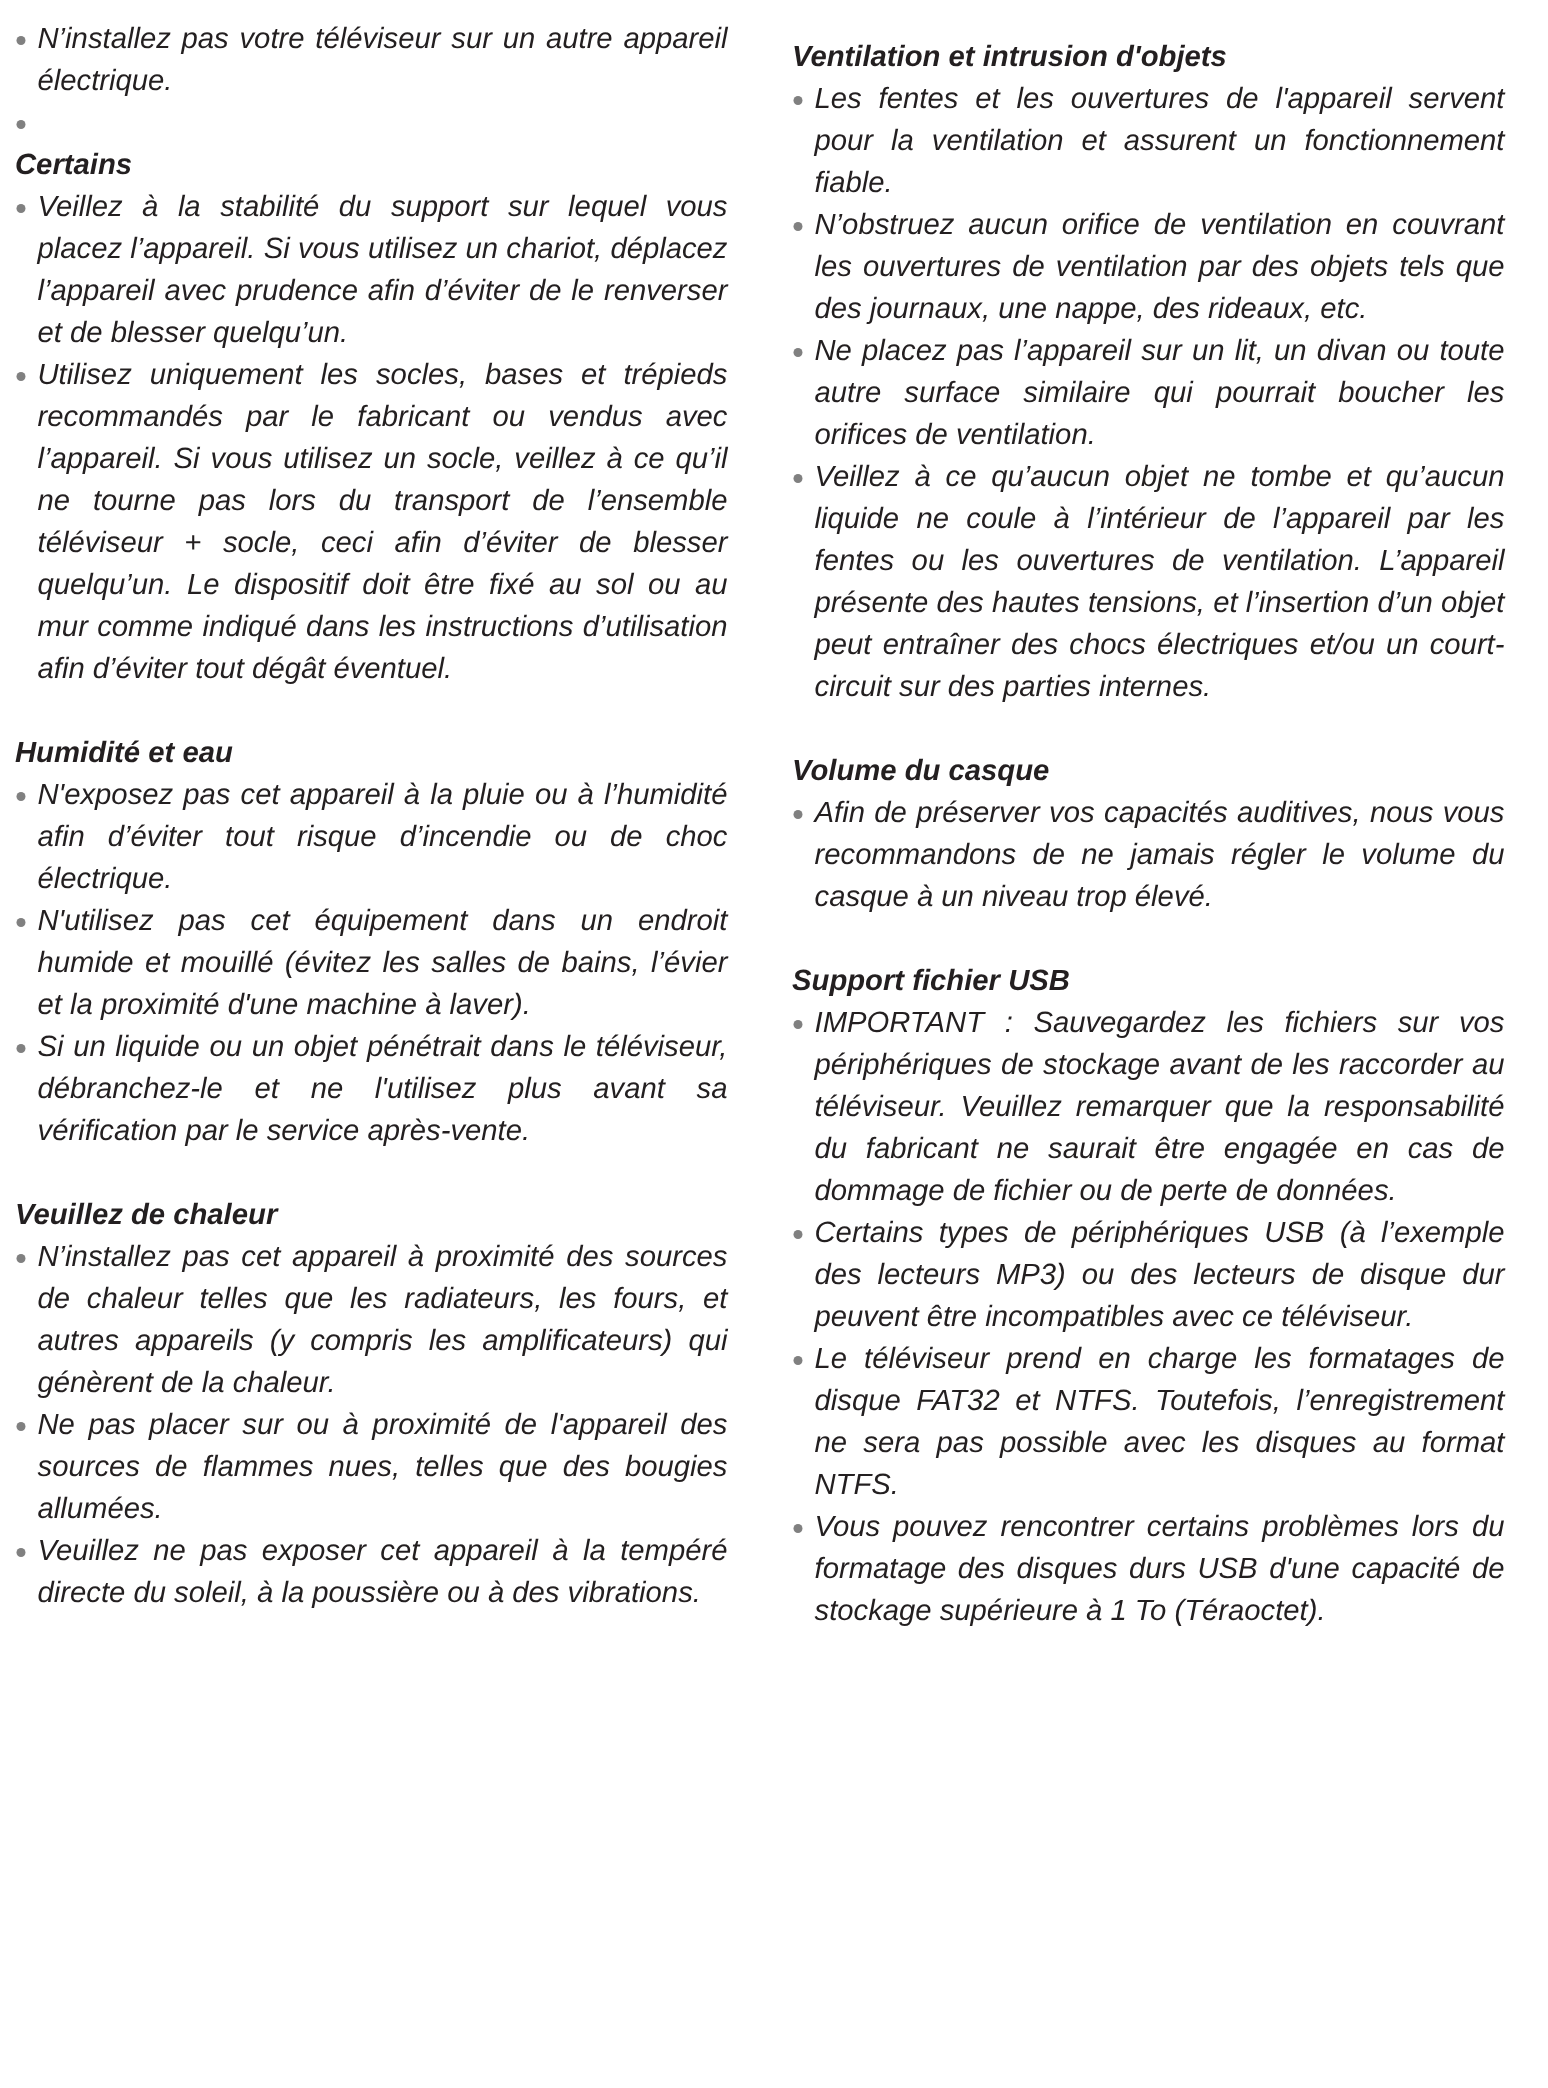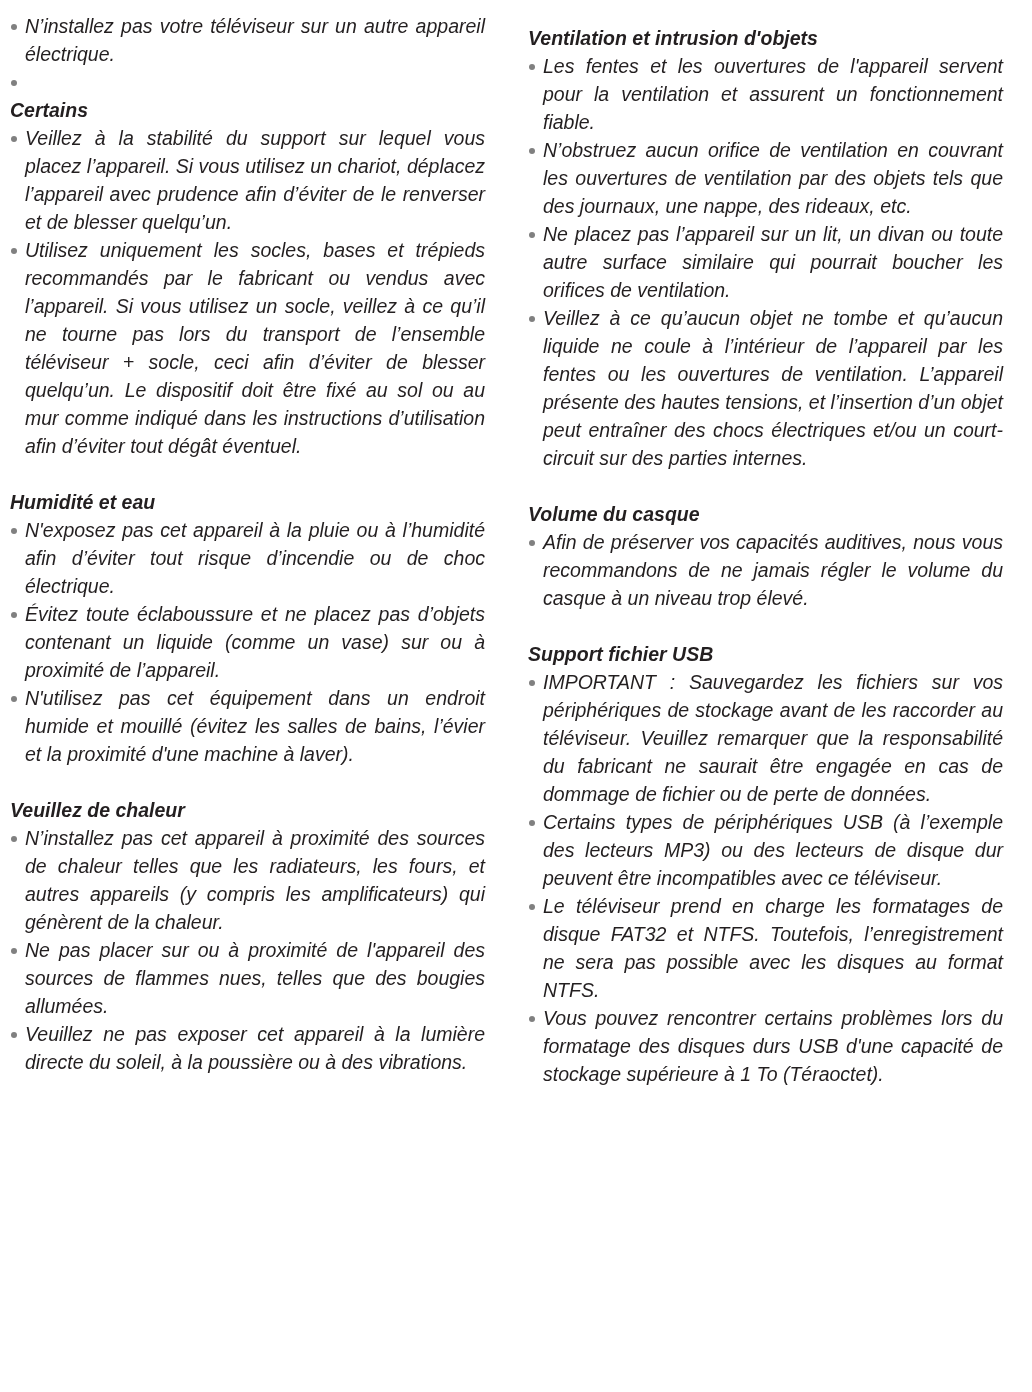--- a/index.html
+++ b/index.html
@@ -71,31 +71,31 @@
     <ul class="bullets">
       <li><span class="dot"></span><span>Veillez à la stabilité du support sur lequel vous placez l’appareil. Si vous utilisez un chariot, déplacez l’appareil avec prudence afin d’éviter de le renverser et de blesser quelqu’un.</span></li>
       <li><span class="dot"></span><span>Utilisez uniquement les socles, bases et trépieds recommandés par le fabricant ou vendus avec l’appareil. Si vous utilisez un socle, veillez à ce qu’il ne tourne pas lors du transport de l’ensemble téléviseur + socle, ceci afin d’éviter de blesser quelqu’un. Le dispositif doit être fixé au sol ou au mur comme indiqué dans les instructions d’utilisation afin d’éviter tout dégât éventuel.</span></li>
     </ul>
   </div>
 
   <div class="section">
     <div class="heading">Humidité et eau</div>
     <ul class="bullets">
       <li><span class="dot"></span><span>N'exposez pas cet appareil à la pluie ou à l’humidité afin d’éviter tout risque d’incendie ou de choc électrique.</span></li>
-      <li><span class="dot"></span><span>Évitez toute éclaboussure et ne placez pas d’objets contenant un liquide (comme un vase) sur ou à proximité de l’appareil.</span></li>
       <li><span class="dot"></span><span>N'utilisez pas cet équipement dans un endroit humide et mouillé (évitez les salles de bains, l’évier et la proximité d'une machine à laver).</span></li>
+      <li><span class="dot"></span><span>Si un liquide ou un objet pénétrait dans le téléviseur, débranchez-le et ne l'utilisez plus avant sa vérification par le service après-vente.</span></li>
     </ul>
   </div>
 
   <div class="section">
     <div class="heading">Veuillez de chaleur</div>
     <ul class="bullets">
       <li><span class="dot"></span><span>N’installez pas cet appareil à proximité des sources de chaleur telles que les radiateurs, les fours, et autres appareils (y compris les amplificateurs) qui génèrent de la chaleur.</span></li>
       <li><span class="dot"></span><span>Ne pas placer sur ou à proximité de l'appareil des sources de flammes nues, telles que des bougies allumées.</span></li>
-      <li><span class="dot"></span><span>Veuillez ne pas exposer cet appareil à la lumière directe du soleil, à la poussière ou à des vibrations.</span></li>
+      <li><span class="dot"></span><span>Veuillez ne pas exposer cet appareil à la tempéré directe du soleil, à la poussière ou à des vibrations.</span></li>
     </ul>
   </div>
 
 </div>
 
 <div class="col col-right">
 
   <div class="section">
     <div class="heading">Ventilation et intrusion d'objets</div>
     <ul class="bullets">

